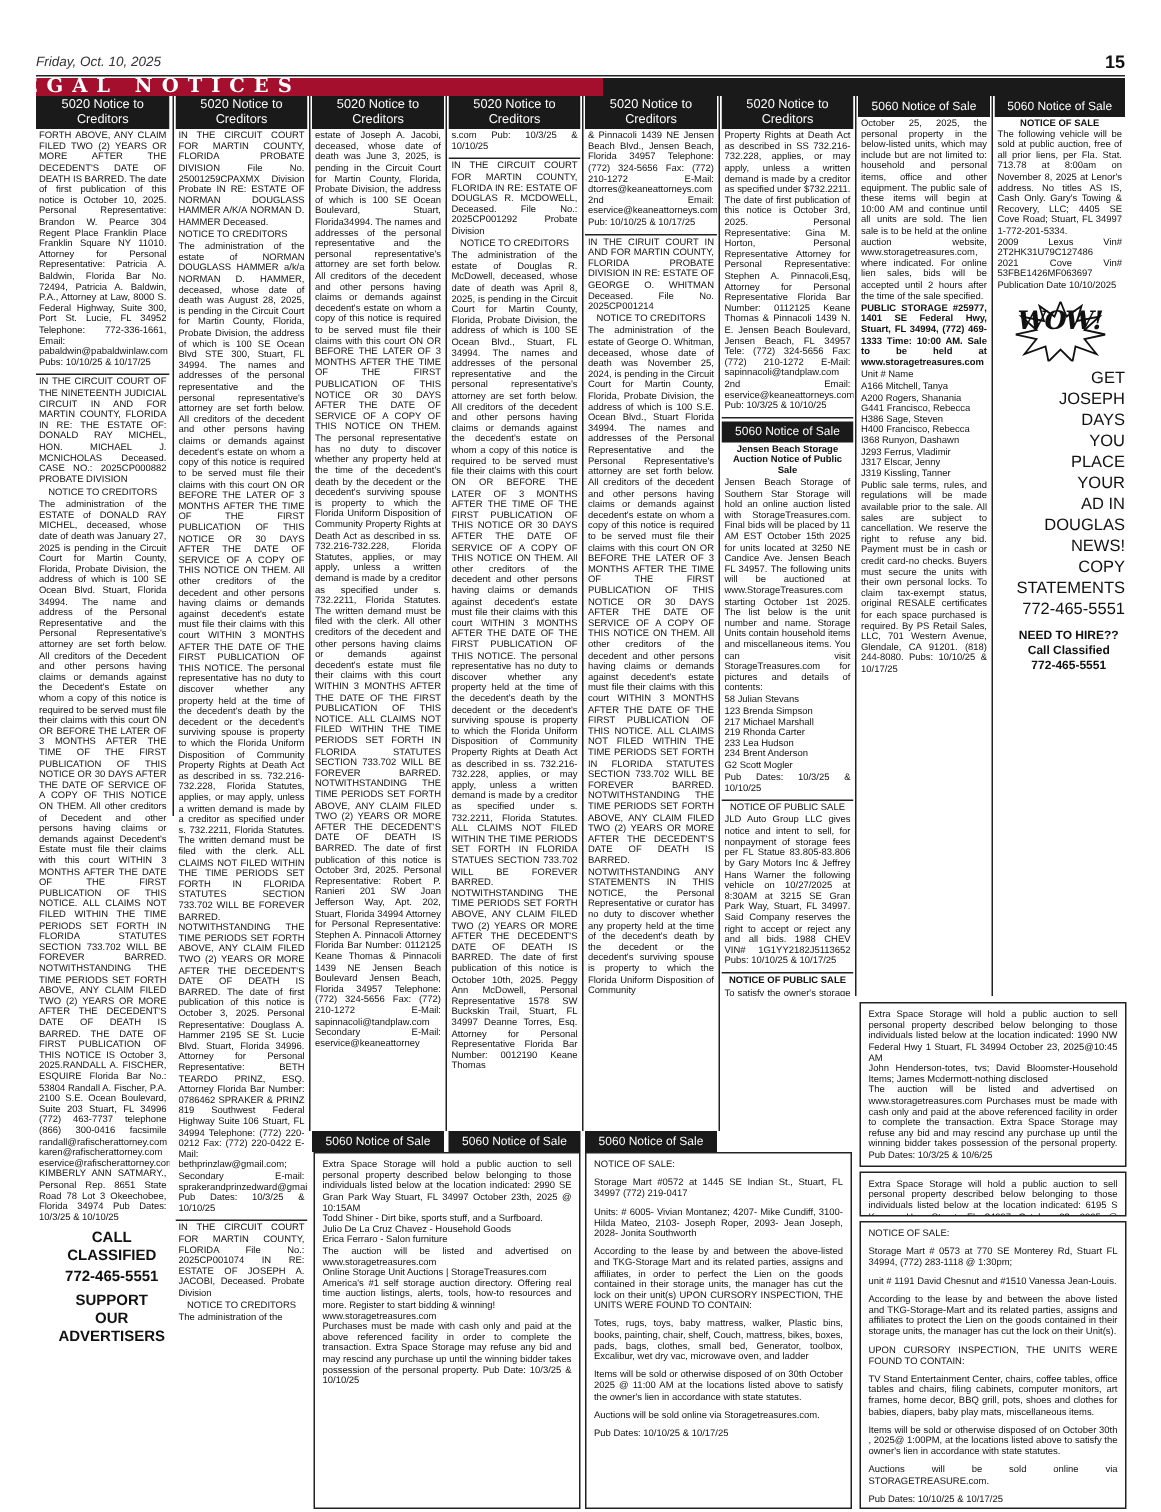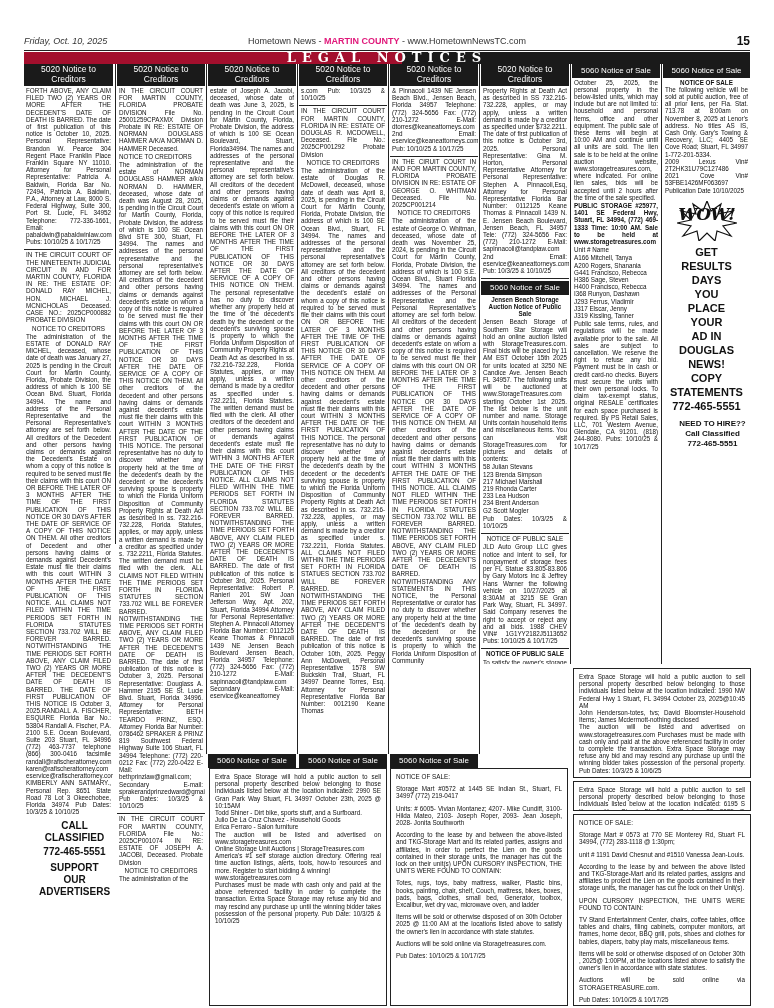--- a/index.html
+++ b/index.html
@@ -7,47 +7,44 @@
   .topbar { position: absolute; top: 0; left: 0; width: 774px; height: 40px; }
   .masthead { position: absolute; top: 34px; left: 24px; width: 726px; height: 16px; font-size: 9px; color: #333; }
   .masthead .date { position: absolute; left: 0; top: 2px; font-style: italic; }
   .masthead .center { position: absolute; left: 0; right: 0; text-align: center; top: 2px; }
   .masthead .county { color: #e0187a; font-weight: bold; }
   .masthead .page { position: absolute; right: 0; top: 0; font-weight: bold; font-size: 12px; color: #111; }
   .rule { position: absolute; top: 50px; left: 24px; width: 726px; height: 1px; background: #222; }
   .banner { position: absolute; top: 52px; left: 24px; width: 726px; height: 12px; display: flex; }
   .banner .red { flex: 0 0 52%; background: #a30f2d; }
   .banner .dark { flex: 1; background: #1a1a1a; }
-  .banner-title { position: absolute; top: 51px; left: 0; width: 774px; text-align: center; font-family: "DejaVu Serif", serif; font-weight: bold; font-size: 13px; letter-spacing: 6px; color: #fff; line-height: 14px; }
+  .banner-title { position: absolute; top: 51px; left: 0; width: 774px; font-family: "DejaVu Serif", serif; font-weight: bold; font-size: 13px; letter-spacing: 6px; color: #fff; line-height: 14px; }
   .columns { position: absolute; top: 64px; left: 24px; width: 726px; height: 944px; }
   .col { position: absolute; top: 0; font-size: 6.3px; line-height: 7.2px; text-align: justify; overflow: hidden; }
   .col-head { background: #1a1a1a; color: #fff; text-align: center; font-family: "Liberation Sans Narrow", "Liberation Sans", sans-serif; font-size: 8.5px; line-height: 9.5px; padding: 1px 0 2px; font-weight: normal; }
   .col-head.sale { font-size: 8px; padding: 2px 0; }
   .vline { position: absolute; top: 0; width: 1px; background: #222; }
   .notice { padding: 1px 2px 3px 2px; border-bottom: 1px solid #222; }
   .notice p { margin-bottom: 1px; }
   .center { text-align: center; }
   .bold { font-weight: bold; }
   .promo { text-align: center; font-weight: bold; font-size: 10px; line-height: 12px; padding-top: 4px; margin-left: 12px; }
-  .promo-big { text-align: center; font-weight: bold; font-size: 11px; line-height: 14px; }
+  .promo-big { text-align: right; font-weight: normal; font-size: 11px; line-height: 14px; }
   .box { position: absolute; border: 1.2px solid #222; font-size: 6.3px; line-height: 7.2px; text-align: justify; padding: 4px 5px; }
   .box p { margin-bottom: 5px; }
   .wow { text-align: center; margin: 6px auto 4px; width: 60px; height: 40px; position: relative; }
   .wow-text { position: absolute; left: 0; right: 0; top: 10px; font-family: "DejaVu Serif", serif; font-weight: bold; font-style: italic; font-size: 17px; color: #111; letter-spacing: -1px; }
 </style>
 </head>
 <body>
 
 <div class="topbar"></div>
 
 <div class="masthead">
   <span class="date">Friday, Oct. 10, 2025</span>
-  <div class="center">
-    <span>Hometown News - </span><span class="county">MARTIN COUNTY</span><span> - www.HometownNewsTC.com</span>
-  </div>
   <span class="page">15</span>
 </div>
 <div class="rule"></div>
 
 <div class="banner">
   <div class="red"></div>
   <div class="dark"></div>
 </div>
 <div class="banner-title">LEGAL NOTICES</div>
 
@@ -182,21 +179,21 @@
       <p>Publication Date 10/10/2025</p>
     </div>
     <div class="wow">
       <svg width="60" height="40" viewBox="0 0 60 40">
         <polygon points="30,0 34,10 44,3 41,13 56,10 46,19 60,22 46,25 54,35 40,30 38,40 30,32 22,40 20,30 6,35 14,25 0,22 14,19 4,10 19,13 16,3 26,10" fill="none" stroke="#111" stroke-width="1.2"></polygon>
       </svg>
       <div class="wow-text">WOW!</div>
     </div>
     <div>
       <div class="promo-big">GET</div>
-      <div class="promo-big">RESULTS</div>
+      <div class="promo-big">JOSEPH</div>
       <div class="promo-big">DAYS</div>
       <div class="promo-big">YOU</div>
       <div class="promo-big">PLACE</div>
       <div class="promo-big">YOUR</div>
       <div class="promo-big">AD IN</div>
       <div class="promo-big">DOUGLAS</div>
       <div class="promo-big">NEWS!</div>
       <div class="promo-big">COPY</div>
       <div class="promo-big">STATEMENTS</div>
       <div class="promo-big">772-465-5551</div>

